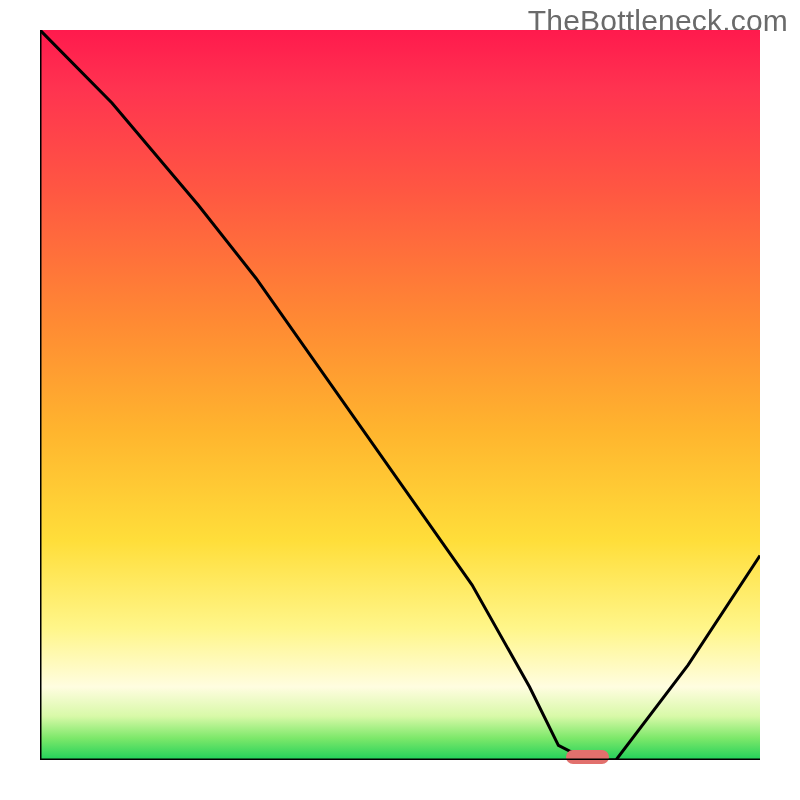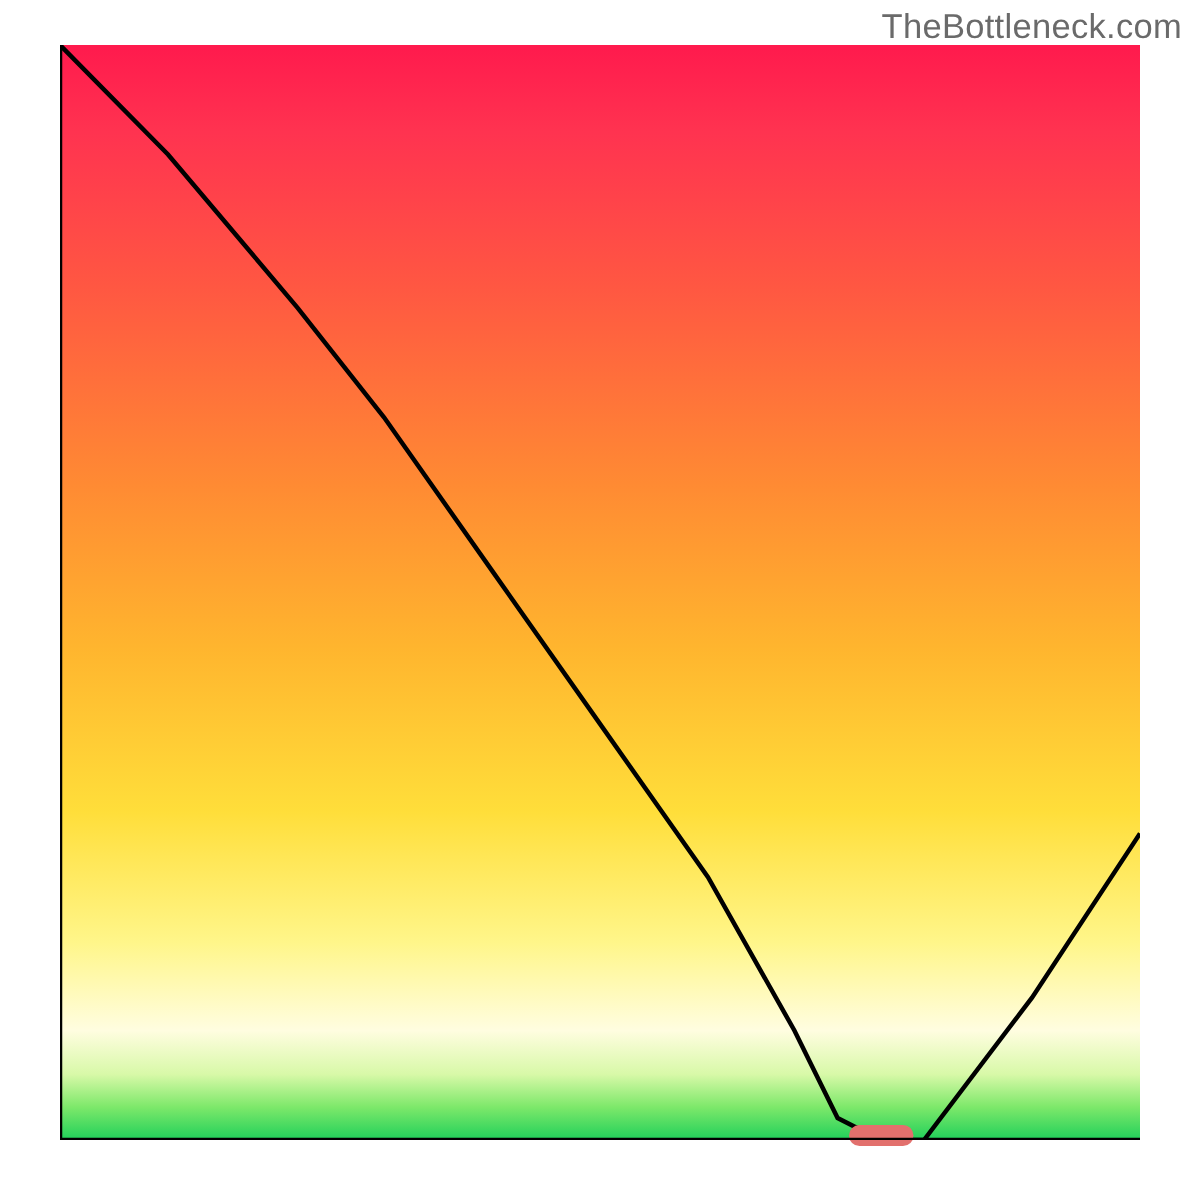--- a/index.html
+++ b/index.html
@@ -13,21 +13,21 @@
   }
   .wrap {
     position: relative;
     width: 800px;
     height: 800px;
   }
   .watermark {
     position: absolute;
     top: 4px;
     right: 12px;
-    font-size: 23px;
+    font-size: 30px;
     font-weight: 400;
     color: #6a6a6a;
     letter-spacing: 0.2px;
   }
   .plot {
     position: absolute;
     left: 40px;
     top: 30px;
     width: 720px;
     height: 730px;

